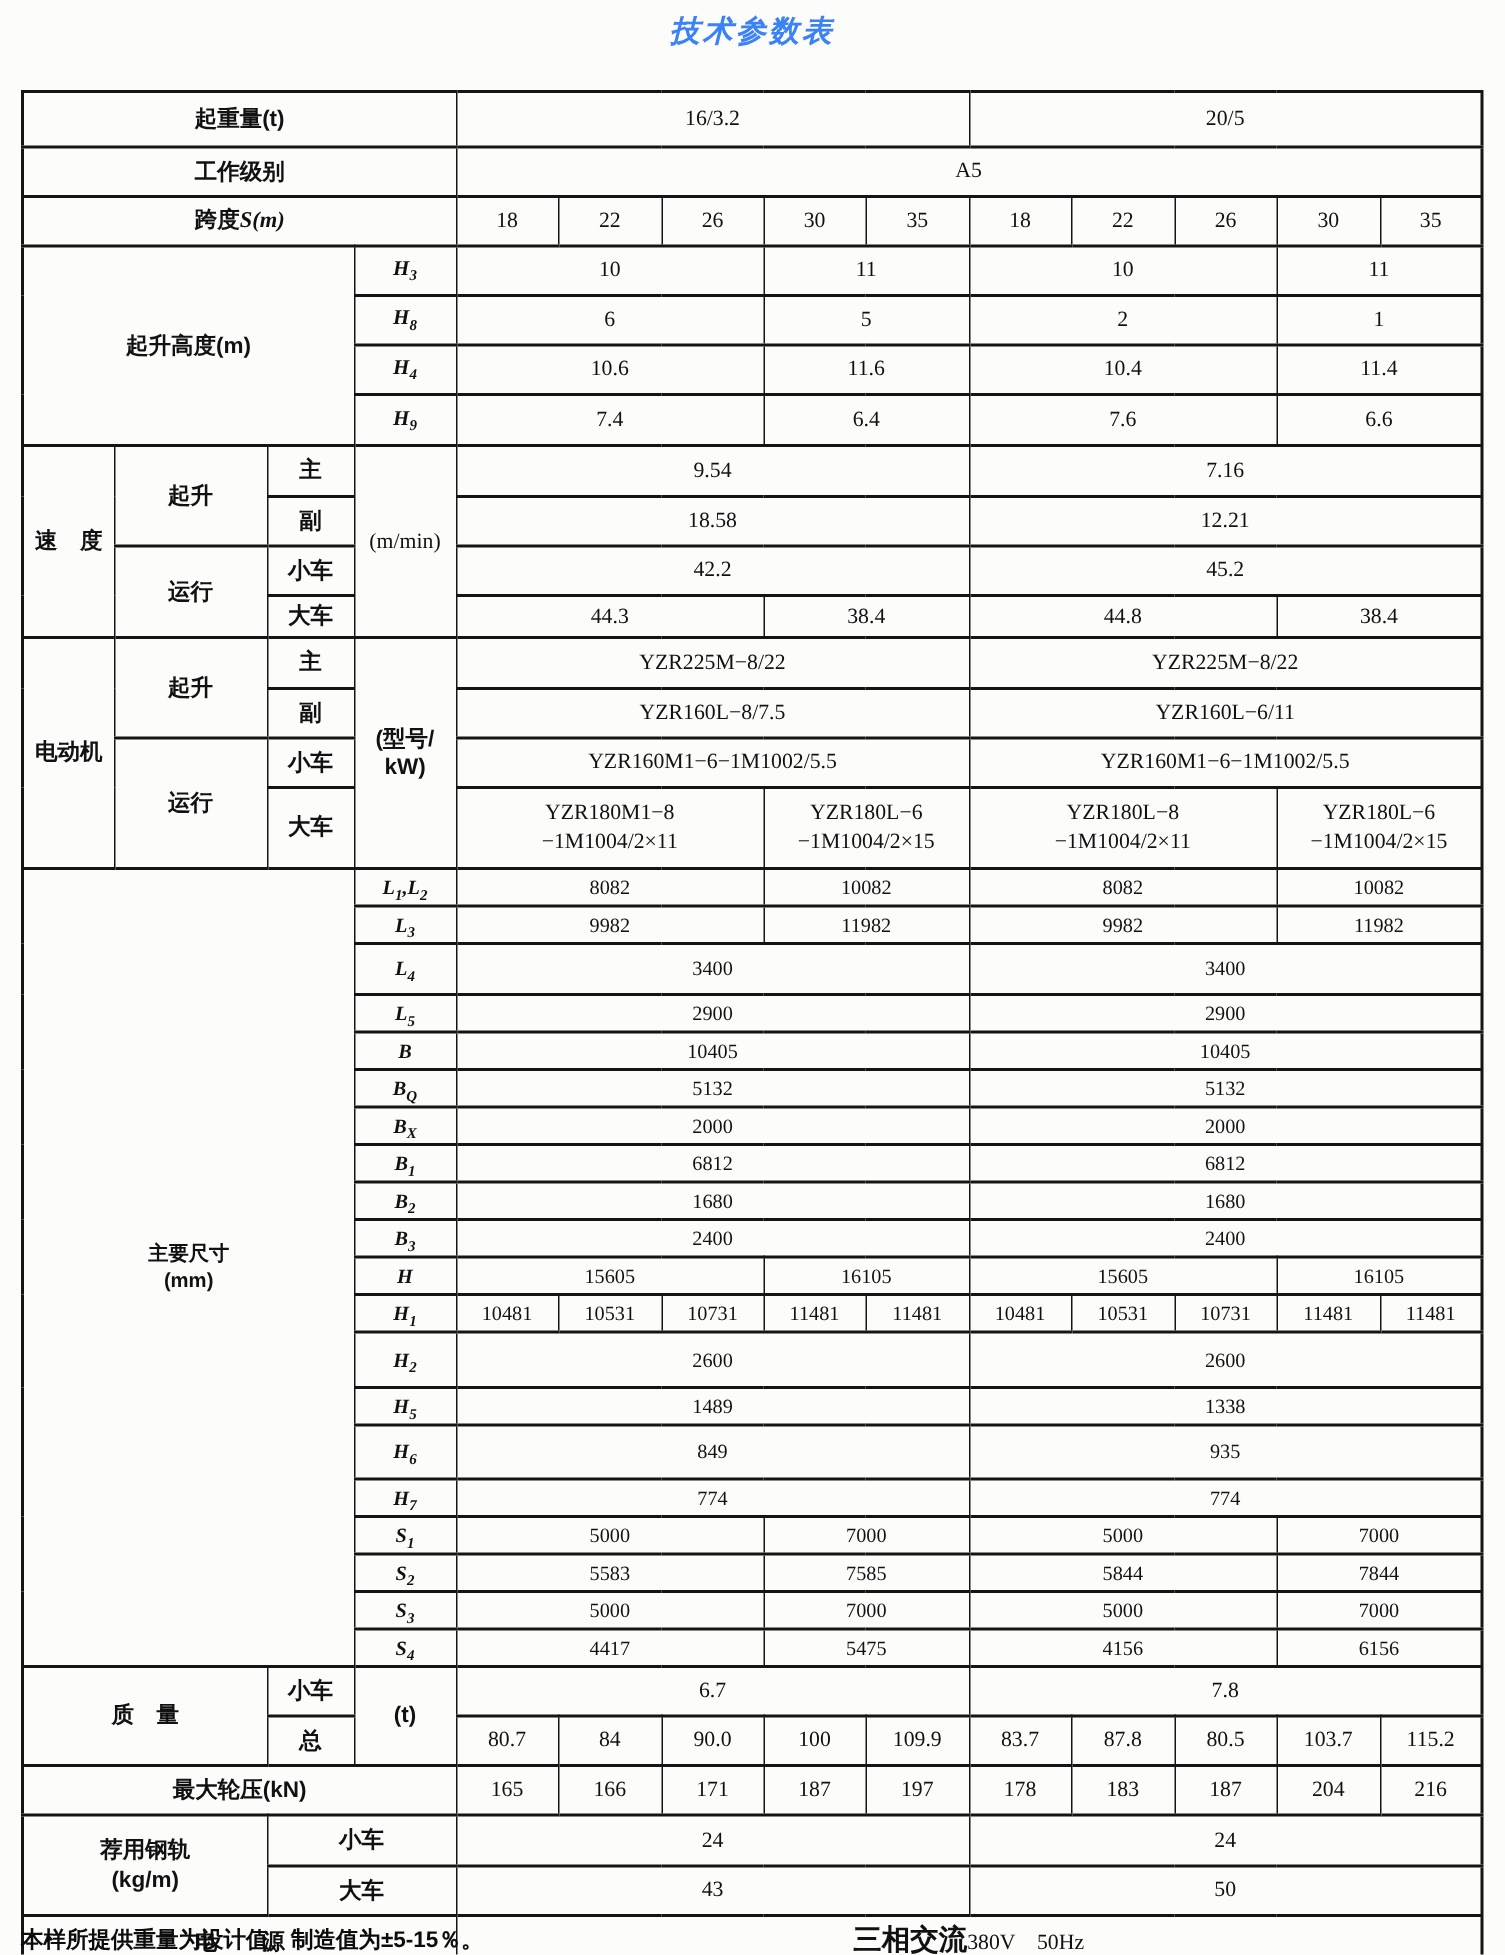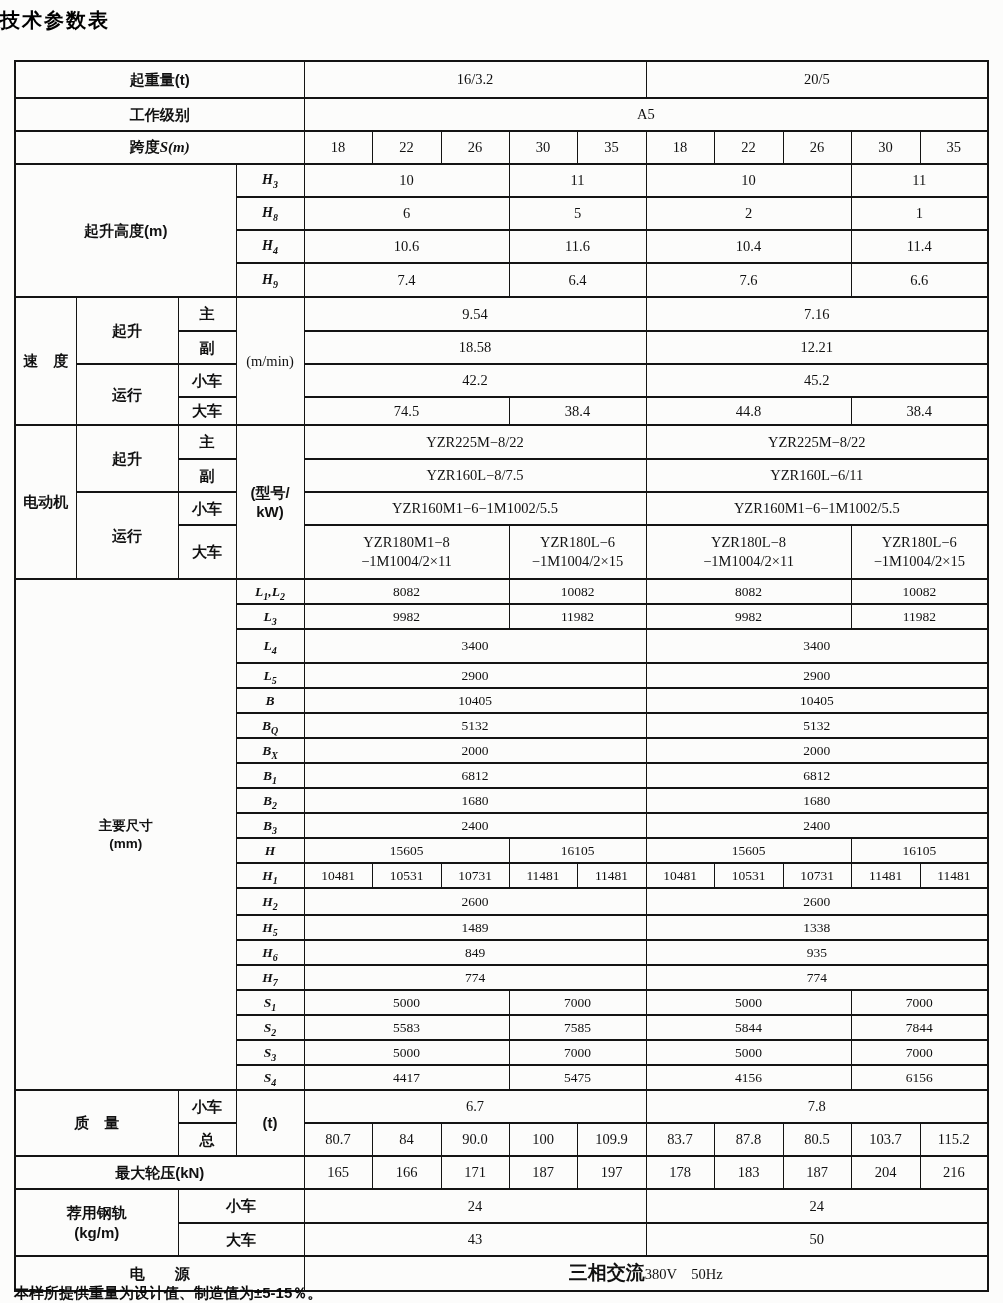--- a/index.html
+++ b/index.html
@@ -4,21 +4,21 @@
 <style>
   html,body{margin:0;padding:0;}
   body{
     width:1003px;height:1303px;position:relative;
     background:#fcfcfb;color:#111;
     font-family:"Liberation Sans","DejaVu Sans",sans-serif;
     overflow:hidden;
   }
   .title{
     position:absolute;top:7px;left:0;width:100%;
-    font-size:20px;font-weight:bold;letter-spacing:2px;color:#000000;
+    text-align:center;font-size:20px;font-weight:bold;letter-spacing:2px;color:#3b82f6;font-style:italic;
   }
   table.param{
     position:absolute;left:14px;top:60px;width:972px;
     border-collapse:collapse;table-layout:fixed;
     border:2px solid #141414;
   }
   td{
     border:1px solid #141414;
     border-top-width:2px;border-bottom-width:2px;
     text-align:center;vertical-align:middle;
@@ -127,21 +127,21 @@
         <td colspan="5" class="num">12.21</td>
       </tr>
       <tr style="height: 33px;">
         <td rowspan="2" class="lab">运行</td>
         <td class="lab">小车</td>
         <td colspan="5" class="num">42.2</td>
         <td colspan="5" class="num">45.2</td>
       </tr>
       <tr style="height: 28px;">
         <td class="lab">大车</td>
-        <td colspan="3" class="num">74.5</td>
+        <td colspan="3" class="num">44.3</td>
         <td colspan="2" class="num">38.4</td>
         <td colspan="3" class="num">44.8</td>
         <td colspan="2" class="num">38.4</td>
       </tr>
       <tr style="height: 34px;">
         <td rowspan="4" class="lab">电动机</td>
         <td rowspan="2" class="lab">起升</td>
         <td class="lab">主</td>
         <td rowspan="4" class="lab">(型号/
 kW)</td>
@@ -239,31 +239,31 @@
         <td class="num">10531</td>
         <td class="num">10731</td>
         <td class="num">11481</td>
         <td class="num">11481</td>
         <td class="num">10481</td>
         <td class="num">10531</td>
         <td class="num">10731</td>
         <td class="num">11481</td>
         <td class="num">11481</td>
       </tr>
-      <tr class="s" style="height: 27px;">
+      <tr class="s" style="height: 37px;">
         <td class="dim">H<sub>2</sub></td>
         <td colspan="5" class="num">2600</td>
         <td colspan="5" class="num">2600</td>
       </tr>
       <tr class="s" style="height: 25px;">
         <td class="dim">H<sub>5</sub></td>
         <td colspan="5" class="num">1489</td>
         <td colspan="5" class="num">1338</td>
       </tr>
-      <tr class="s" style="height: 25px;">
+      <tr class="s" style="height: 36px;">
         <td class="dim">H<sub>6</sub></td>
         <td colspan="5" class="num">849</td>
         <td colspan="5" class="num">935</td>
       </tr>
       <tr class="s" style="height: 25px;">
         <td class="dim">H<sub>7</sub></td>
         <td colspan="5" class="num">774</td>
         <td colspan="5" class="num">774</td>
       </tr>
       <tr class="s" style="height: 25px;">

